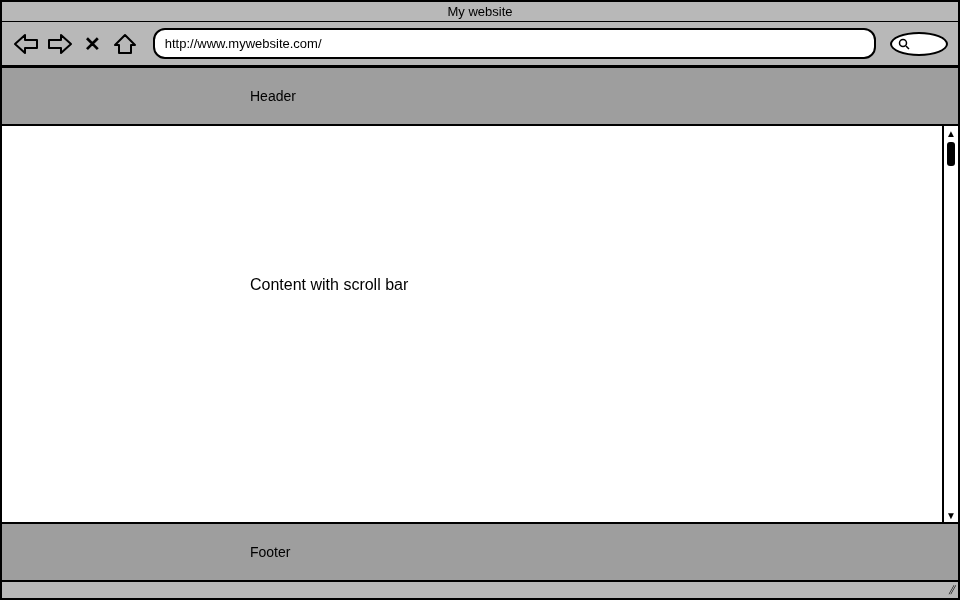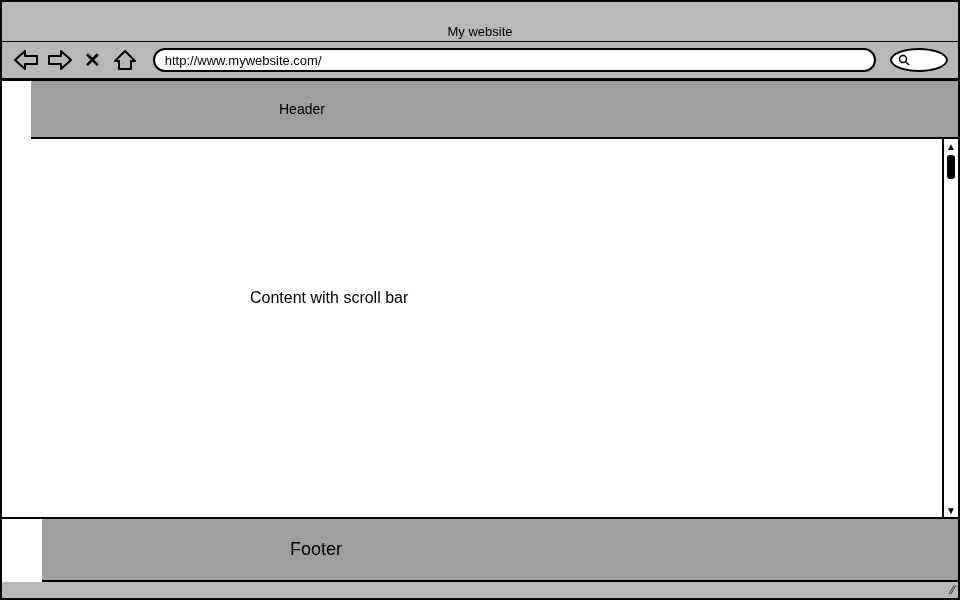--- a/index.html
+++ b/index.html
@@ -20,21 +20,20 @@
       border: 2px solid #000;
       background: #b8b8b8;
       display: flex;
       flex-direction: column;
     }
     .title-bar {
       text-align: center;
       font-size: 13px;
       padding: 2px 0;
       border-bottom: 1px solid #000;
-      margin-top: 20px;
     }
     .toolbar {
       display: flex;
       align-items: center;
       padding: 6px 10px;
       gap: 6px;
       border-bottom: 2px solid #000;
     }
     .nav-icon {
       width: 28px;
@@ -49,21 +48,21 @@
       height: 22px;
     }
     .stop-icon {
       font-size: 20px;
       font-weight: bold;
       cursor: pointer;
       padding: 0 4px;
     }
     .url-bar {
       flex: 1;
-      height: 24px;
+      height: 31px;
       border: 2px solid #000;
       border-radius: 12px;
       background: #fff;
       padding: 2px 10px;
       font-size: 13px;
       font-family: inherit;
       margin: 0 8px;
     }
     .search-box {
       width: 58px;
@@ -85,21 +84,20 @@
       display: flex;
       flex-direction: column;
       background: #fff;
       border-top: 1px solid #000;
     }
     .header-section {
       background: #9e9e9e;
       border-bottom: 2px solid #000;
       padding: 20px 0 20px 248px;
       font-size: 14px;
-      margin-left: 29px;
     }
     .content-wrapper {
       flex: 1;
       display: flex;
       position: relative;
       border-bottom: 2px solid #000;
     }
     .content-section {
       flex: 1;
       background: #fff;
@@ -130,23 +128,22 @@
       border-radius: 3px;
       margin-top: 2px;
       cursor: pointer;
     }
     .scroll-track {
       flex: 1;
     }
     .footer-section {
       background: #9e9e9e;
       padding: 20px 0 20px 248px;
-      font-size: 18px;
-      border-bottom: 2px solid #000;
-      margin-left: 40px;
+      font-size: 14px;
+      border-bottom: 2px solid #000;
     }
     .status-bar {
       height: 16px;
       background: #b8b8b8;
       display: flex;
       justify-content: flex-end;
       align-items: center;
       padding-right: 6px;
     }
     .resize-grip {

